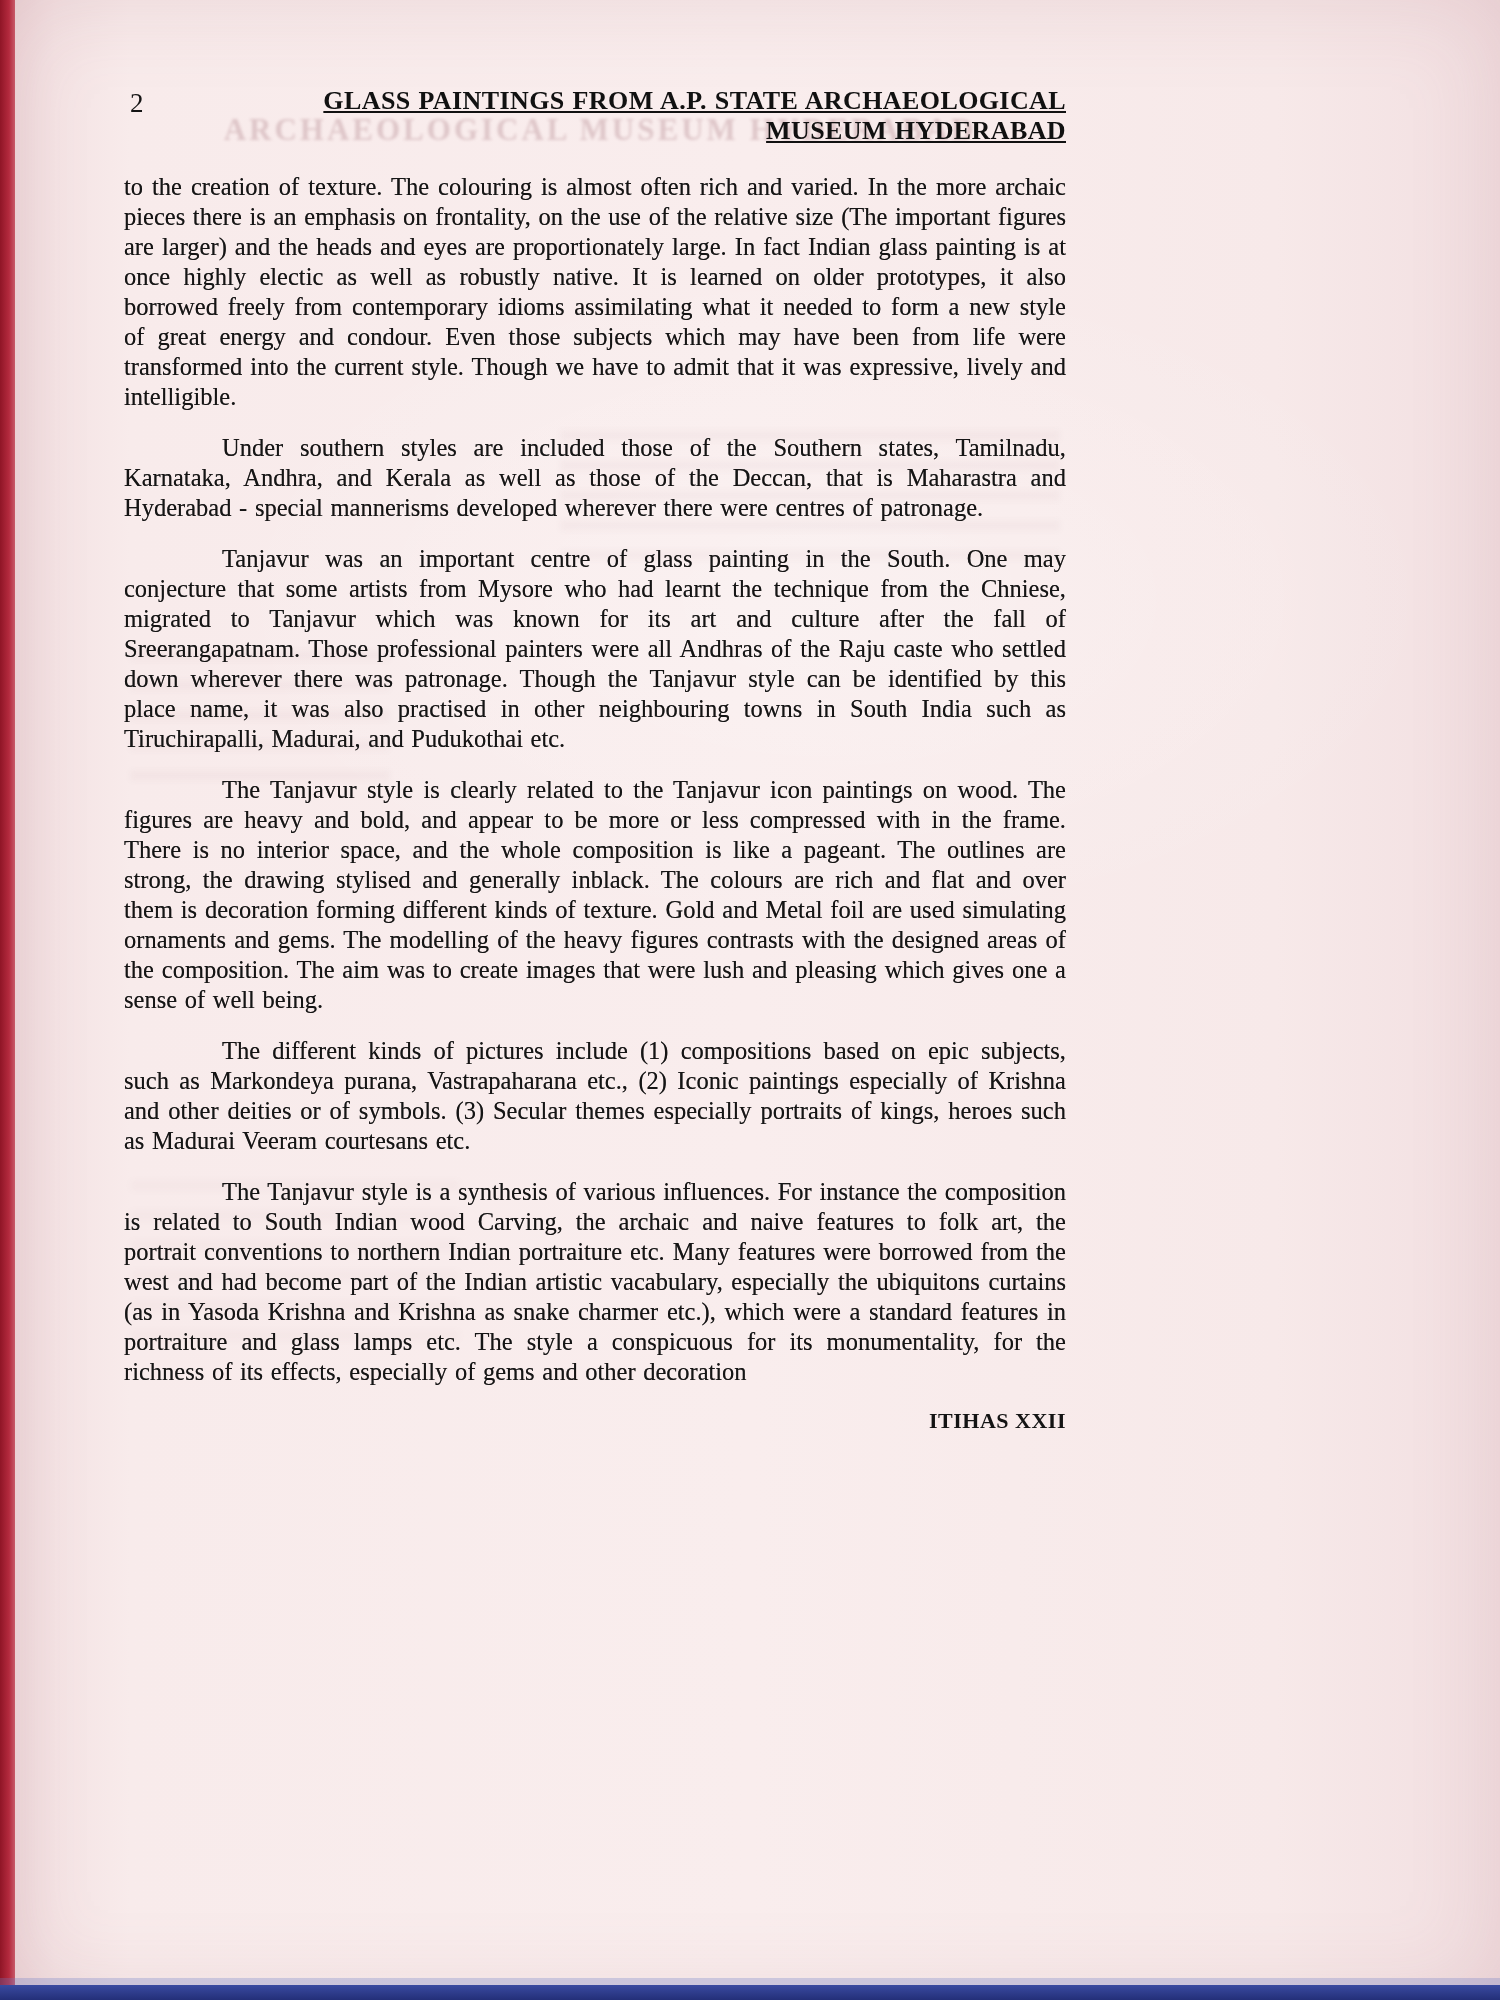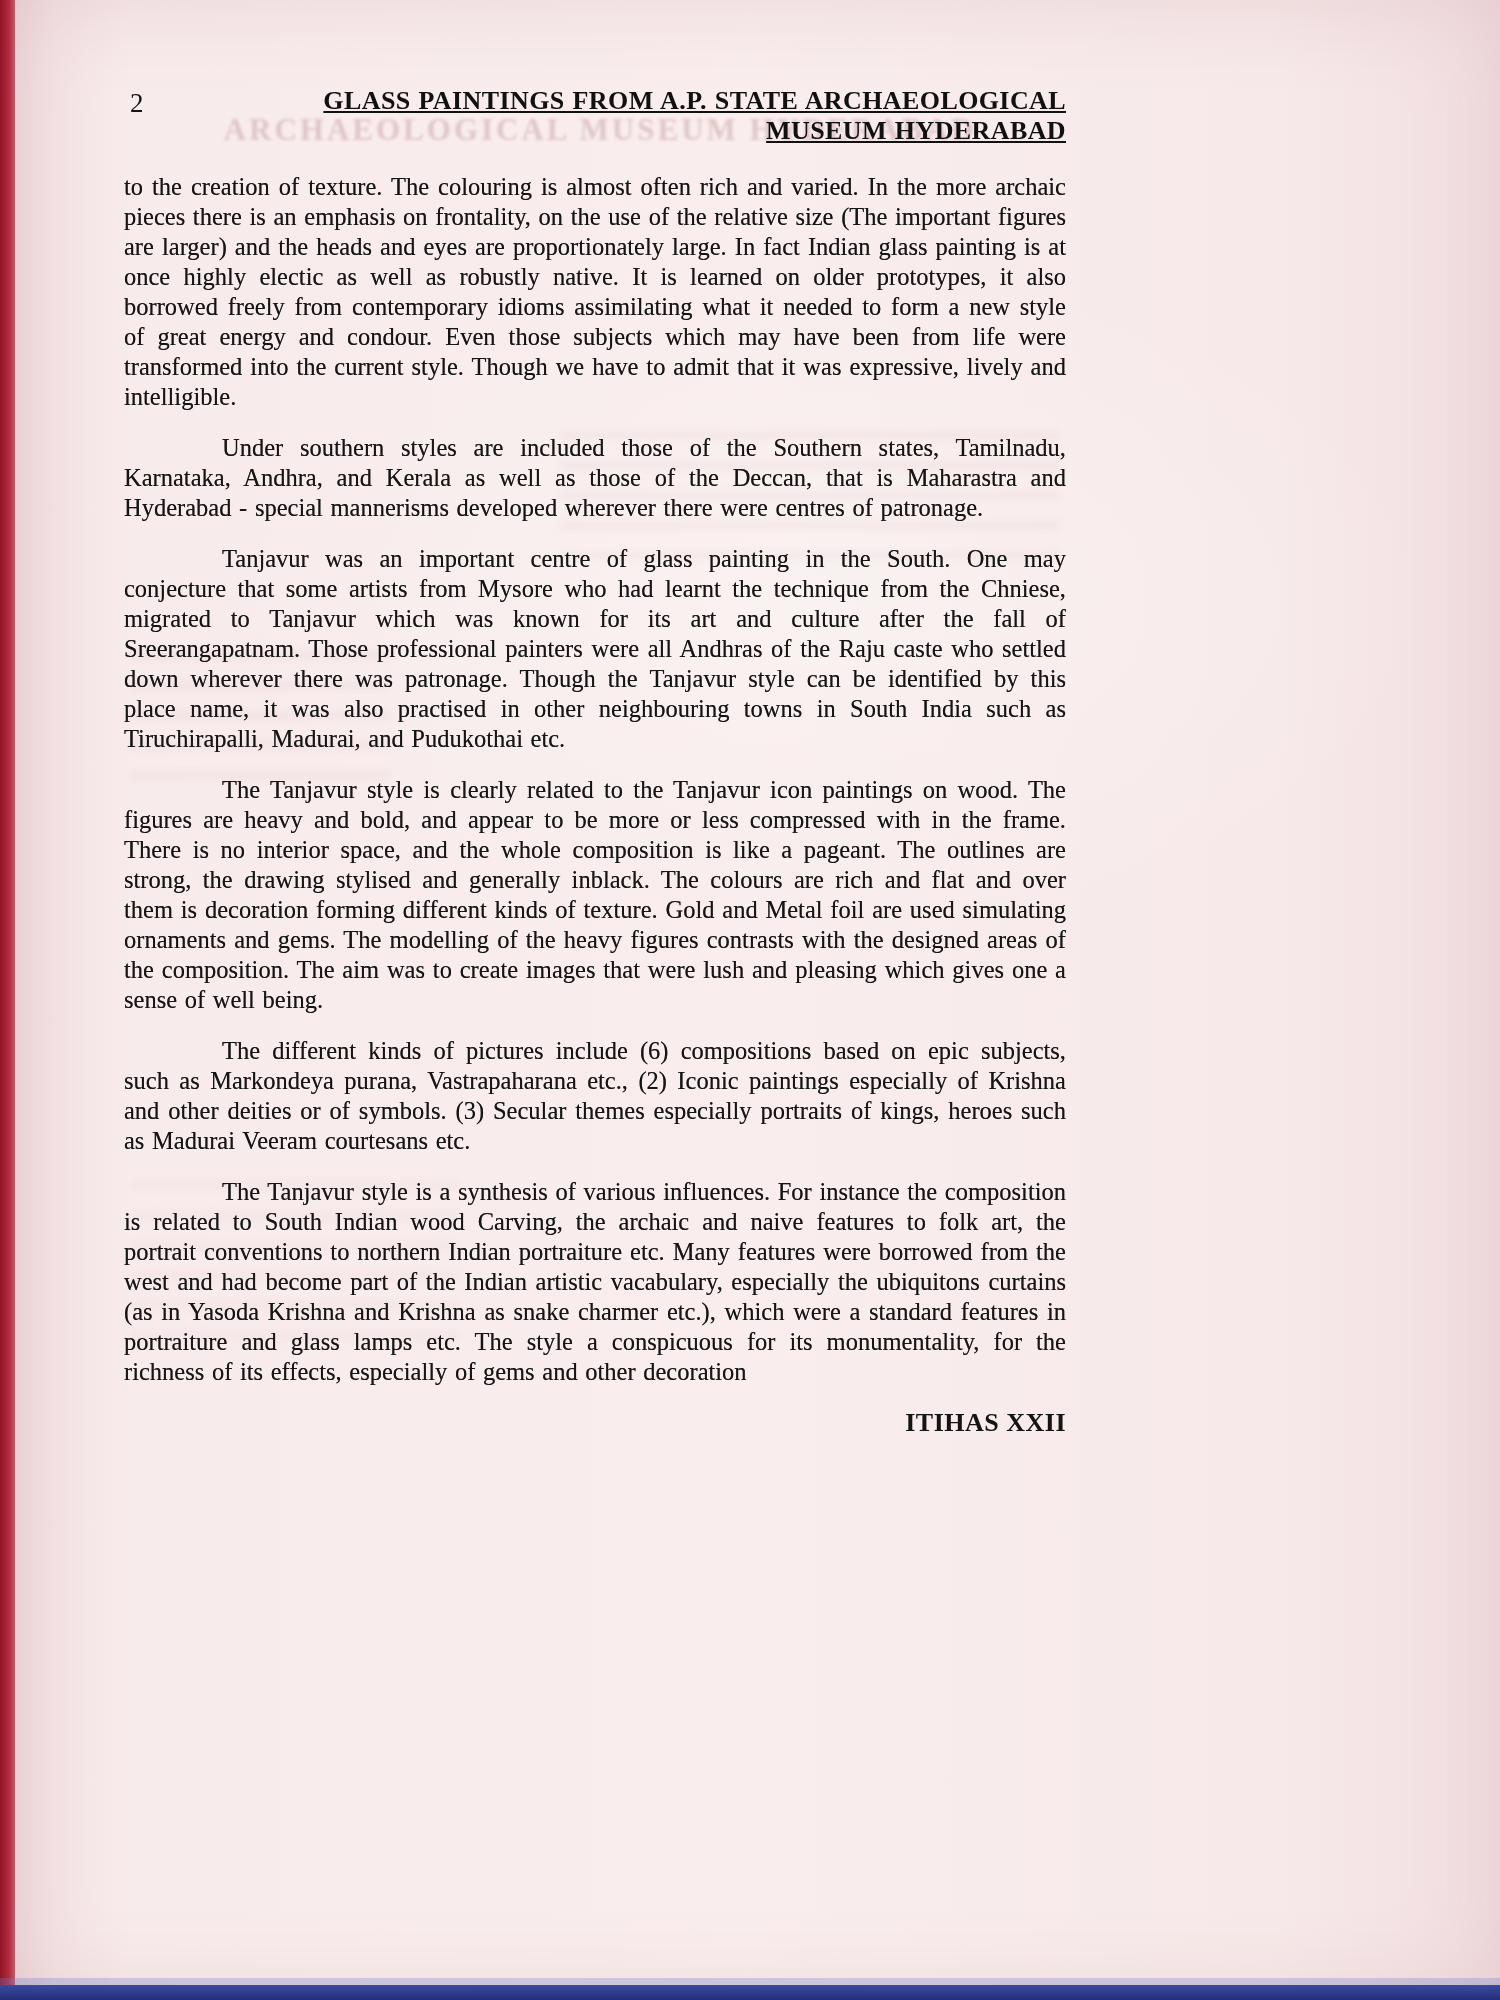--- a/index.html
+++ b/index.html
@@ -66,21 +66,21 @@
     color:#151515;
     margin-bottom:21px;
     text-shadow:0 0 0.4px rgba(0,0,0,0.55);
     word-spacing:1.5px;
     margin-top:16px;
   }
   .body-text p.indent { text-indent:98px; }
   .footer {
     margin-top:16px;
     text-align:right;
-    font-weight:bold; font-size:26px;
+    font-weight:bold; font-size:22px;
     color:#141414;
     letter-spacing:0.5px;
   }
 </style>
 </head>
 <body>
 
 <div class="scan">
 
   <div class="left-strip"></div>
@@ -96,21 +96,21 @@
     <div class="header">
       <span class="page-num">2</span>
       <div class="title">GLASS PAINTINGS FROM A.P. STATE ARCHAEOLOGICAL MUSEUM HYDERABAD</div>
     </div>
 
     <div class="body-text">
       <p>to the creation of texture.  The colouring  is almost often rich and varied.  In the more archaic pieces there is an emphasis on frontality, on the use of the relative size (The important figures are larger) and the heads  and eyes are proportionately large.  In fact Indian glass painting is at once highly electic as well as robustly native.  It is learned on older prototypes, it also borrowed freely from contemporary idioms assimilating what it needed to form a new style of great energy and condour.  Even those subjects which may have been from life were transformed into the current style.  Though we have to admit that it was expressive, lively and intelligible.</p>
       <p class="indent">Under southern styles are included those of the Southern states, Tamilnadu, Karnataka, Andhra, and Kerala as well as those of the Deccan, that is Maharastra and Hyderabad - special mannerisms developed wherever there were centres of patronage.</p>
       <p class="indent">Tanjavur was an important centre of glass painting in the South.  One may conjecture that some artists from Mysore who had learnt the technique from the Chniese, migrated to Tanjavur which was known for its art and culture after the fall of Sreerangapatnam.  Those professional painters were all Andhras of the Raju caste who settled down wherever there was patronage.  Though the Tanjavur style can be identified by this place name, it was also practised in other neighbouring towns in South India such as Tiruchirapalli, Madurai, and Pudukothai etc.</p>
       <p class="indent">The Tanjavur style is clearly related to the Tanjavur icon paintings on wood. The figures are heavy and bold, and appear to be more or less compressed with in the frame.  There is no interior space, and the whole composition is like a pageant.  The outlines are strong, the drawing stylised and generally inblack.  The colours are rich and flat and over them is decoration forming different kinds of texture.  Gold and Metal foil are used simulating ornaments and gems.  The modelling of the heavy figures contrasts with the designed areas of the composition.  The aim was to create images that were lush and pleasing which gives one a sense of well being.</p>
-      <p class="indent">The different kinds of pictures include (6) compositions based on epic subjects, such as Markondeya purana, Vastrapaharana etc.,  (2)  Iconic paintings especially of Krishna and other deities or of symbols. (3) Secular themes especially portraits of kings, heroes such as Madurai Veeram courtesans etc.</p>
+      <p class="indent">The different kinds of pictures include (1) compositions based on epic subjects, such as Markondeya purana, Vastrapaharana etc.,  (2)  Iconic paintings especially of Krishna and other deities or of symbols. (3) Secular themes especially portraits of kings, heroes such as Madurai Veeram courtesans etc.</p>
       <p class="indent">The Tanjavur style is a synthesis of various influences.  For instance the composition is related to South Indian wood Carving, the archaic and naive features to folk art, the portrait conventions to northern Indian portraiture etc.  Many features were borrowed from the west and had become part of the Indian artistic vacabulary, especially the ubiquitons curtains (as in Yasoda Krishna and Krishna as snake charmer etc.), which were a standard features in portraiture and glass lamps etc.  The style a conspicuous for its monumentality, for the richness of its effects, especially of gems and other decoration</p>
     </div>
 
     <div class="footer">ITIHAS XXII</div>
 
   </div>
 
   <div class="bottom-strip-soft"></div>
   <div class="bottom-strip"></div>
 

